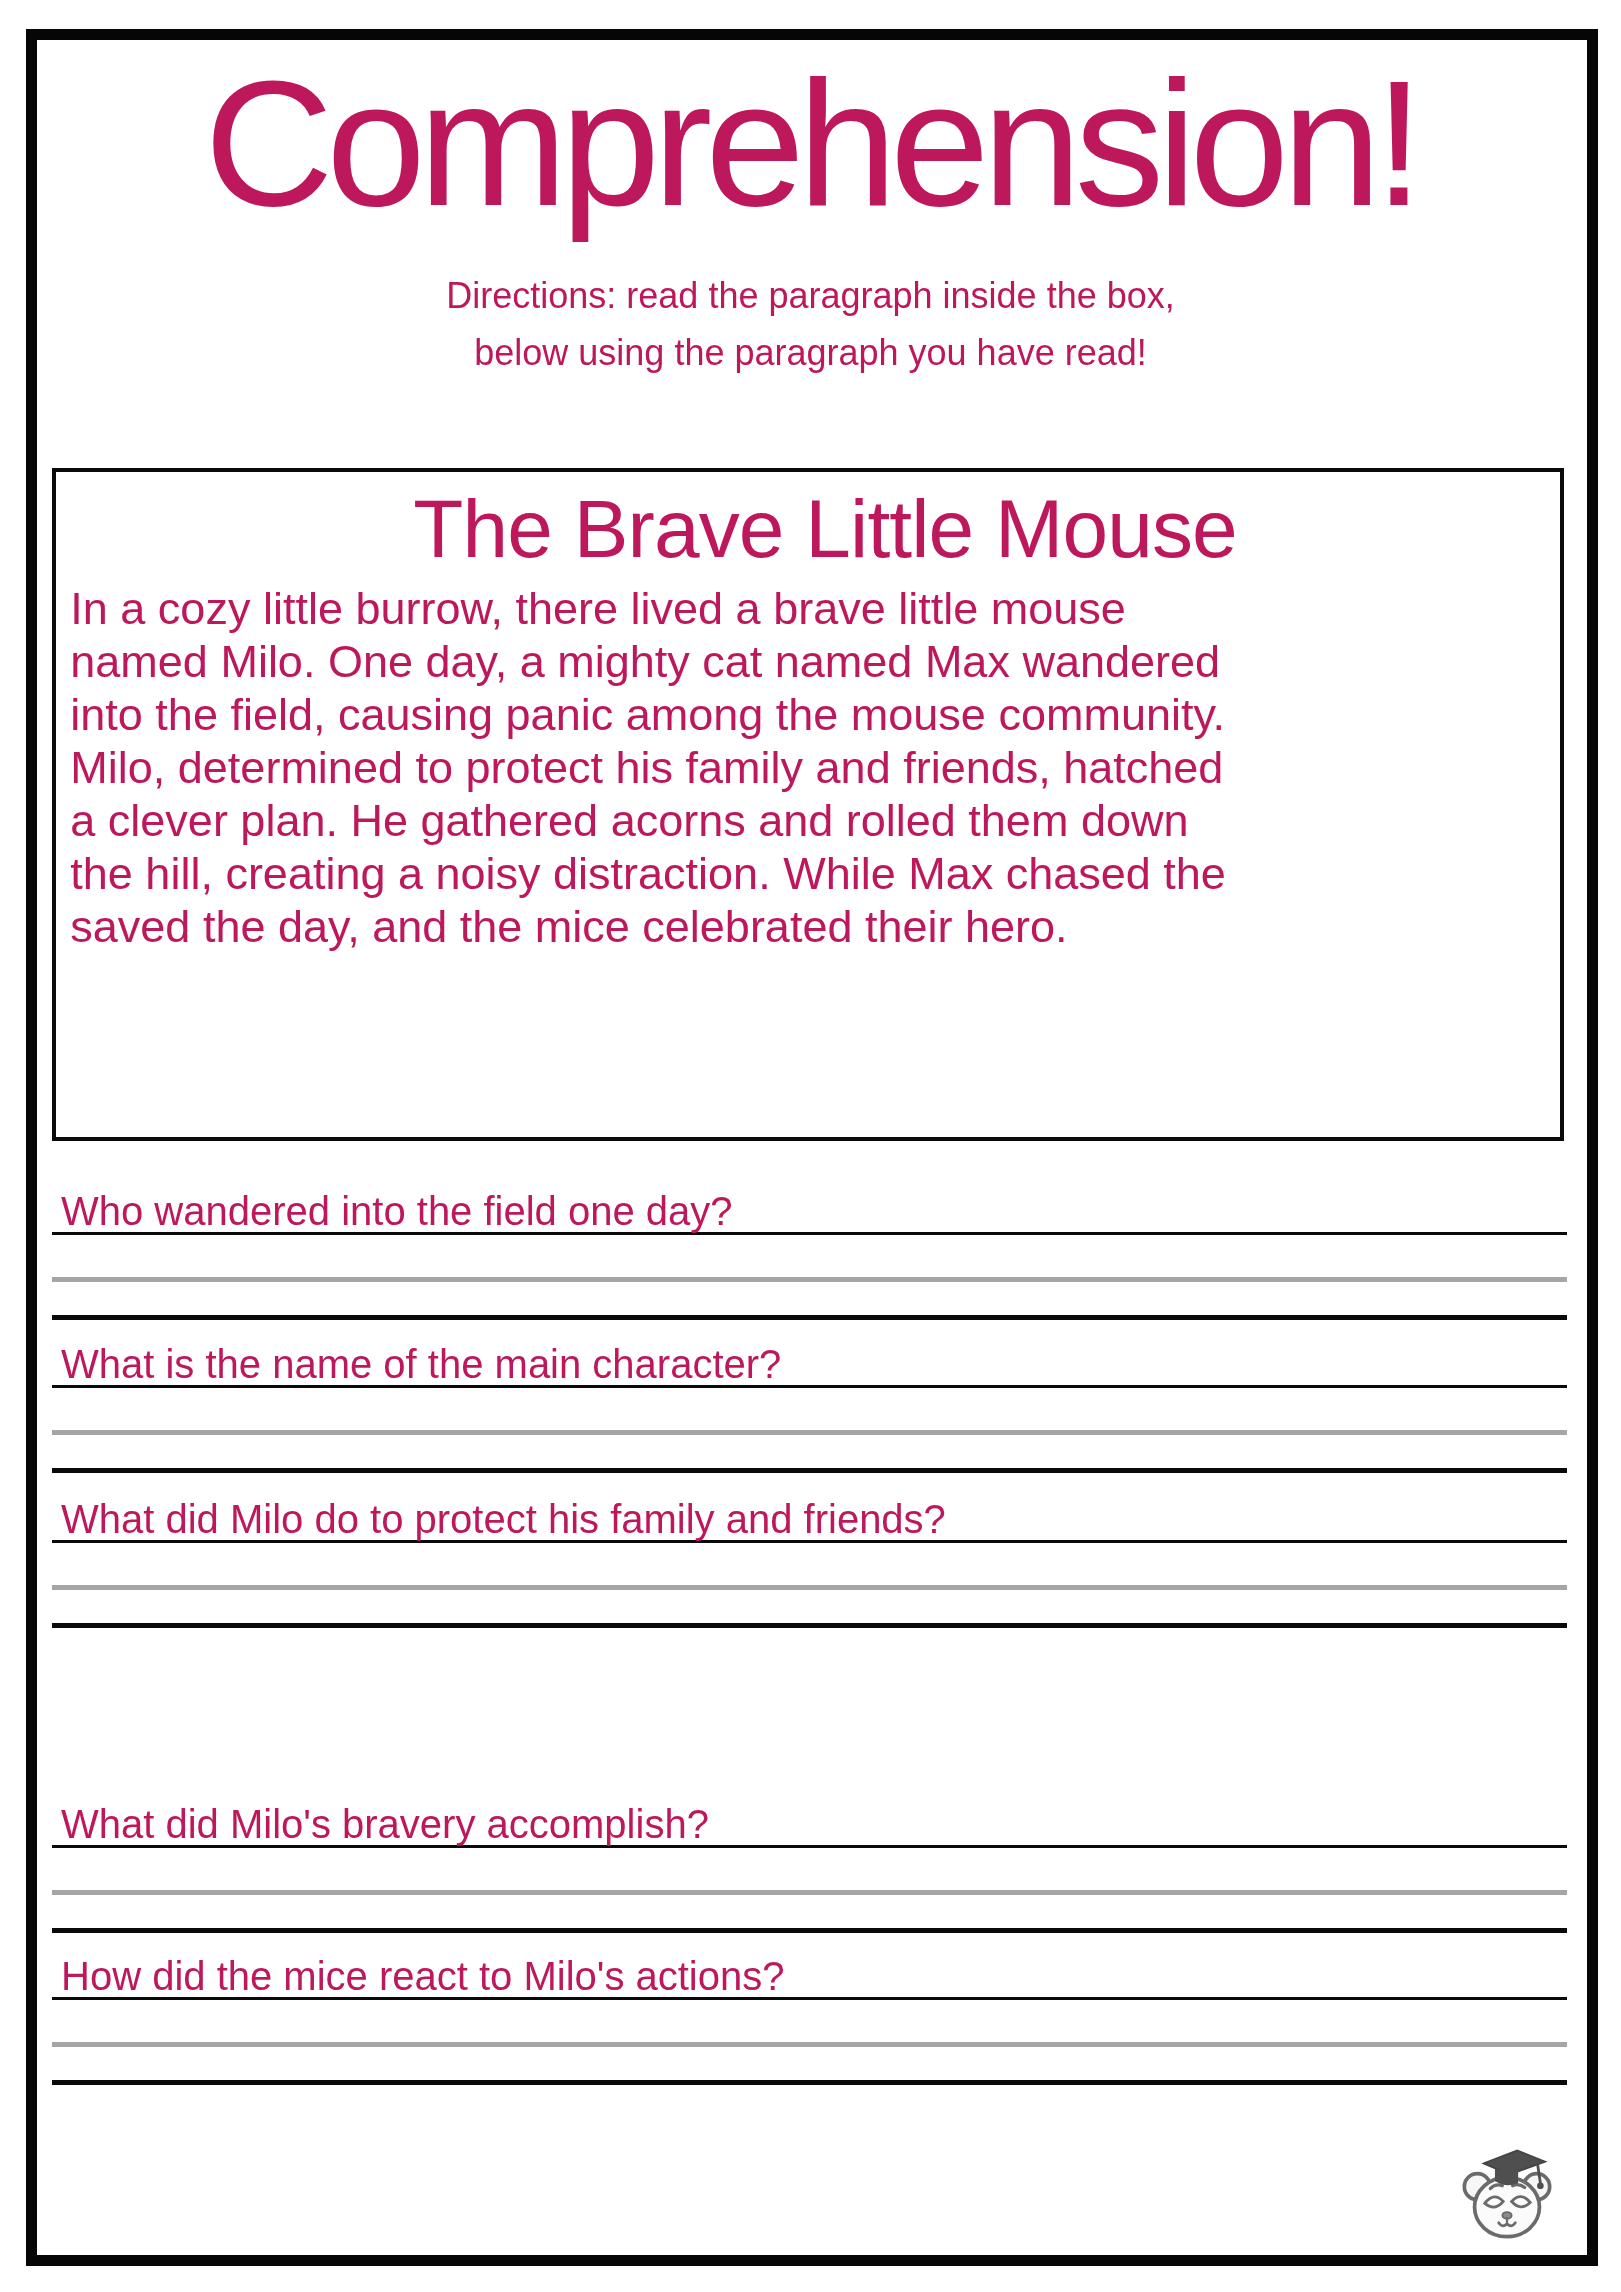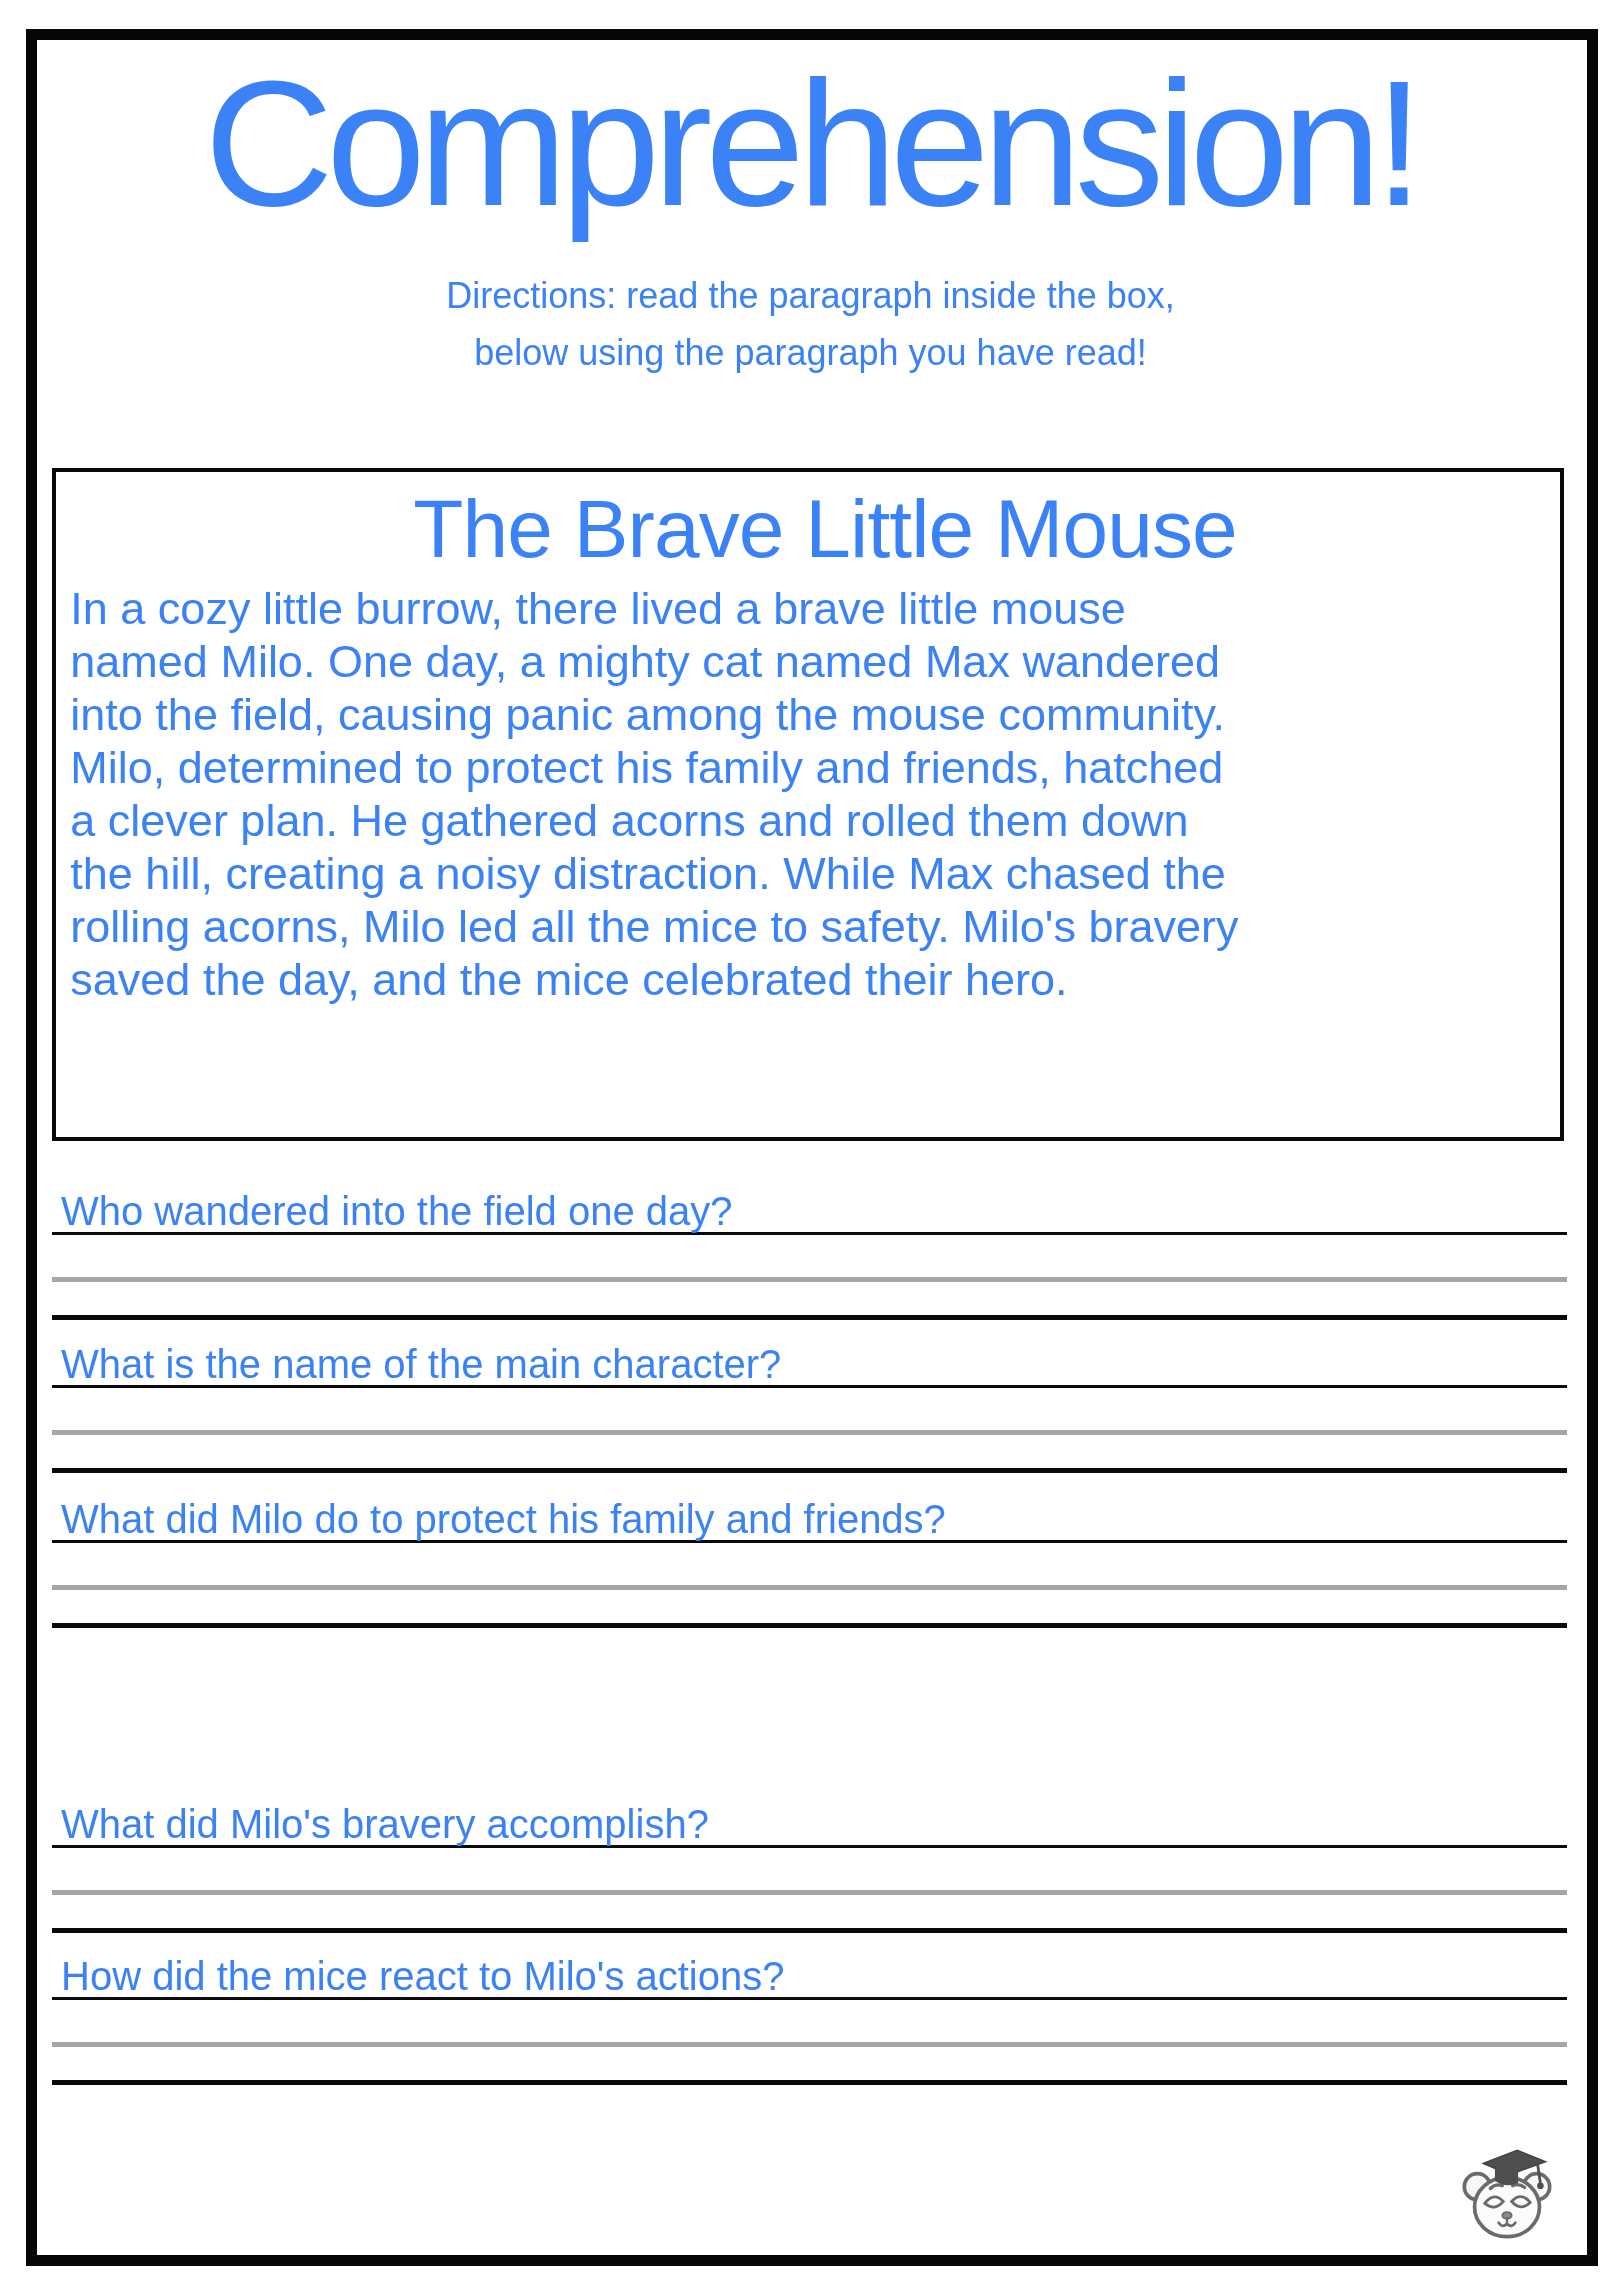--- a/index.html
+++ b/index.html
@@ -1,21 +1,21 @@
 <!DOCTYPE html>
 <html style="font-size:14.3px"><head>
 <meta charset="utf-8">
 <style>
   html,body{margin:0;padding:0;background:#ffffff;}
   #page{
     position:relative;
     width:1621px;height:2293px;
     background:#ffffff;
     font-family:"Liberation Sans", sans-serif;
-    color:#3b82f6;
+    color:#be185d;
     overflow:hidden;
   }
   .frame{
     position:absolute;left:26px;top:29px;
     width:1572px;height:2237px;
     border:11.6px solid #060606;
     box-sizing:border-box;
   }
   .worksheet-title{
     position:absolute;left:0;top:54px;width:100%;
@@ -83,21 +83,20 @@
 
   <div class="story-box">
     <div class="story-title">The Brave Little Mouse</div>
     <div class="story-paragraph">
       <div>In a cozy little burrow, there lived a brave little mouse</div>
       <div>named Milo. One day, a mighty cat named Max wandered</div>
       <div>into the field, causing panic among the mouse community.</div>
       <div>Milo, determined to protect his family and friends, hatched</div>
       <div>a clever plan. He gathered acorns and rolled them down</div>
       <div>the hill, creating a noisy distraction. While Max chased the</div>
-      <div>rolling acorns, Milo led all the mice to safety. Milo's bravery</div>
       <div>saved the day, and the mice celebrated their hero.</div>
     </div>
   </div>
 
   <div class="qblock" style="top:1185px">
     <div class="q-text">Who wandered into the field one day?</div>
     <div class="answer-line gray"></div>
     <div class="answer-line dark"></div>
   </div>
 

